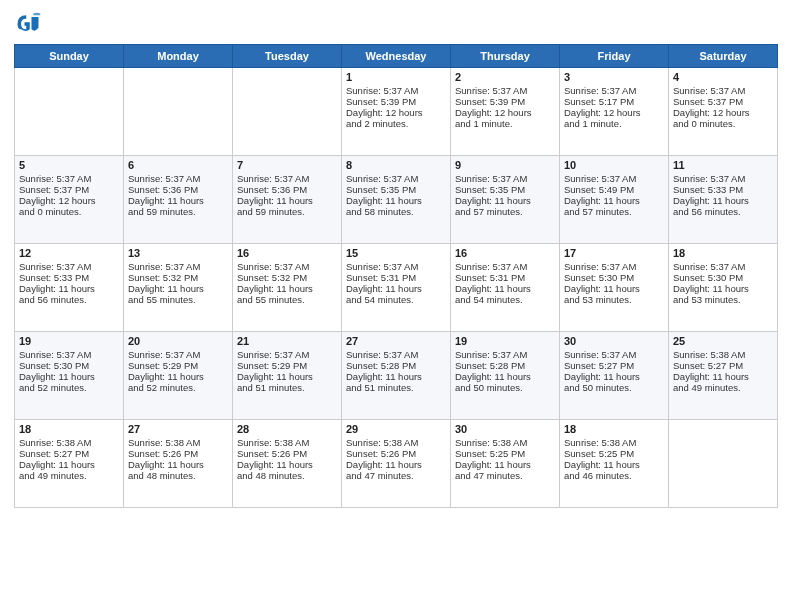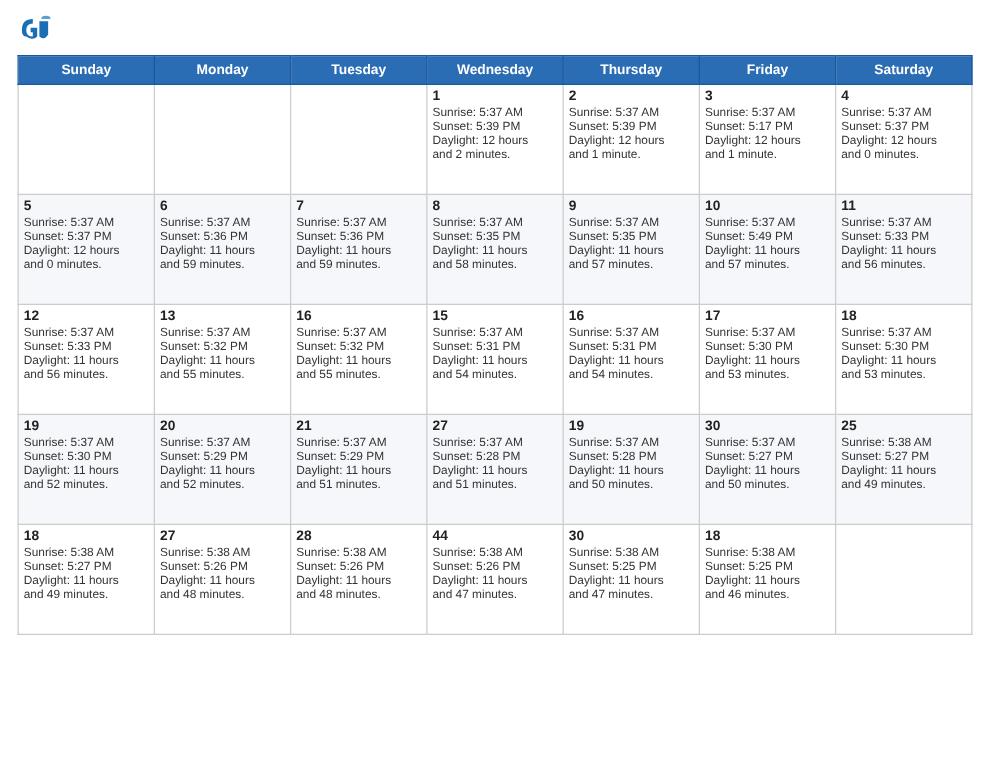--- a/index.html
+++ b/index.html
@@ -324,21 +324,21 @@
             <div>and 48 minutes.</div>
           </td>
           <td>
             <span class="day-num">28</span>
             <div>Sunrise: 5:38 AM</div>
             <div>Sunset: 5:26 PM</div>
             <div>Daylight: 11 hours</div>
             <div>and 48 minutes.</div>
           </td>
           <td>
-            <span class="day-num">44</span>
+            <span class="day-num">29</span>
             <div>Sunrise: 5:38 AM</div>
             <div>Sunset: 5:26 PM</div>
             <div>Daylight: 11 hours</div>
             <div>and 47 minutes.</div>
           </td>
           <td>
             <span class="day-num">30</span>
             <div>Sunrise: 5:38 AM</div>
             <div>Sunset: 5:25 PM</div>
             <div>Daylight: 11 hours</div>

